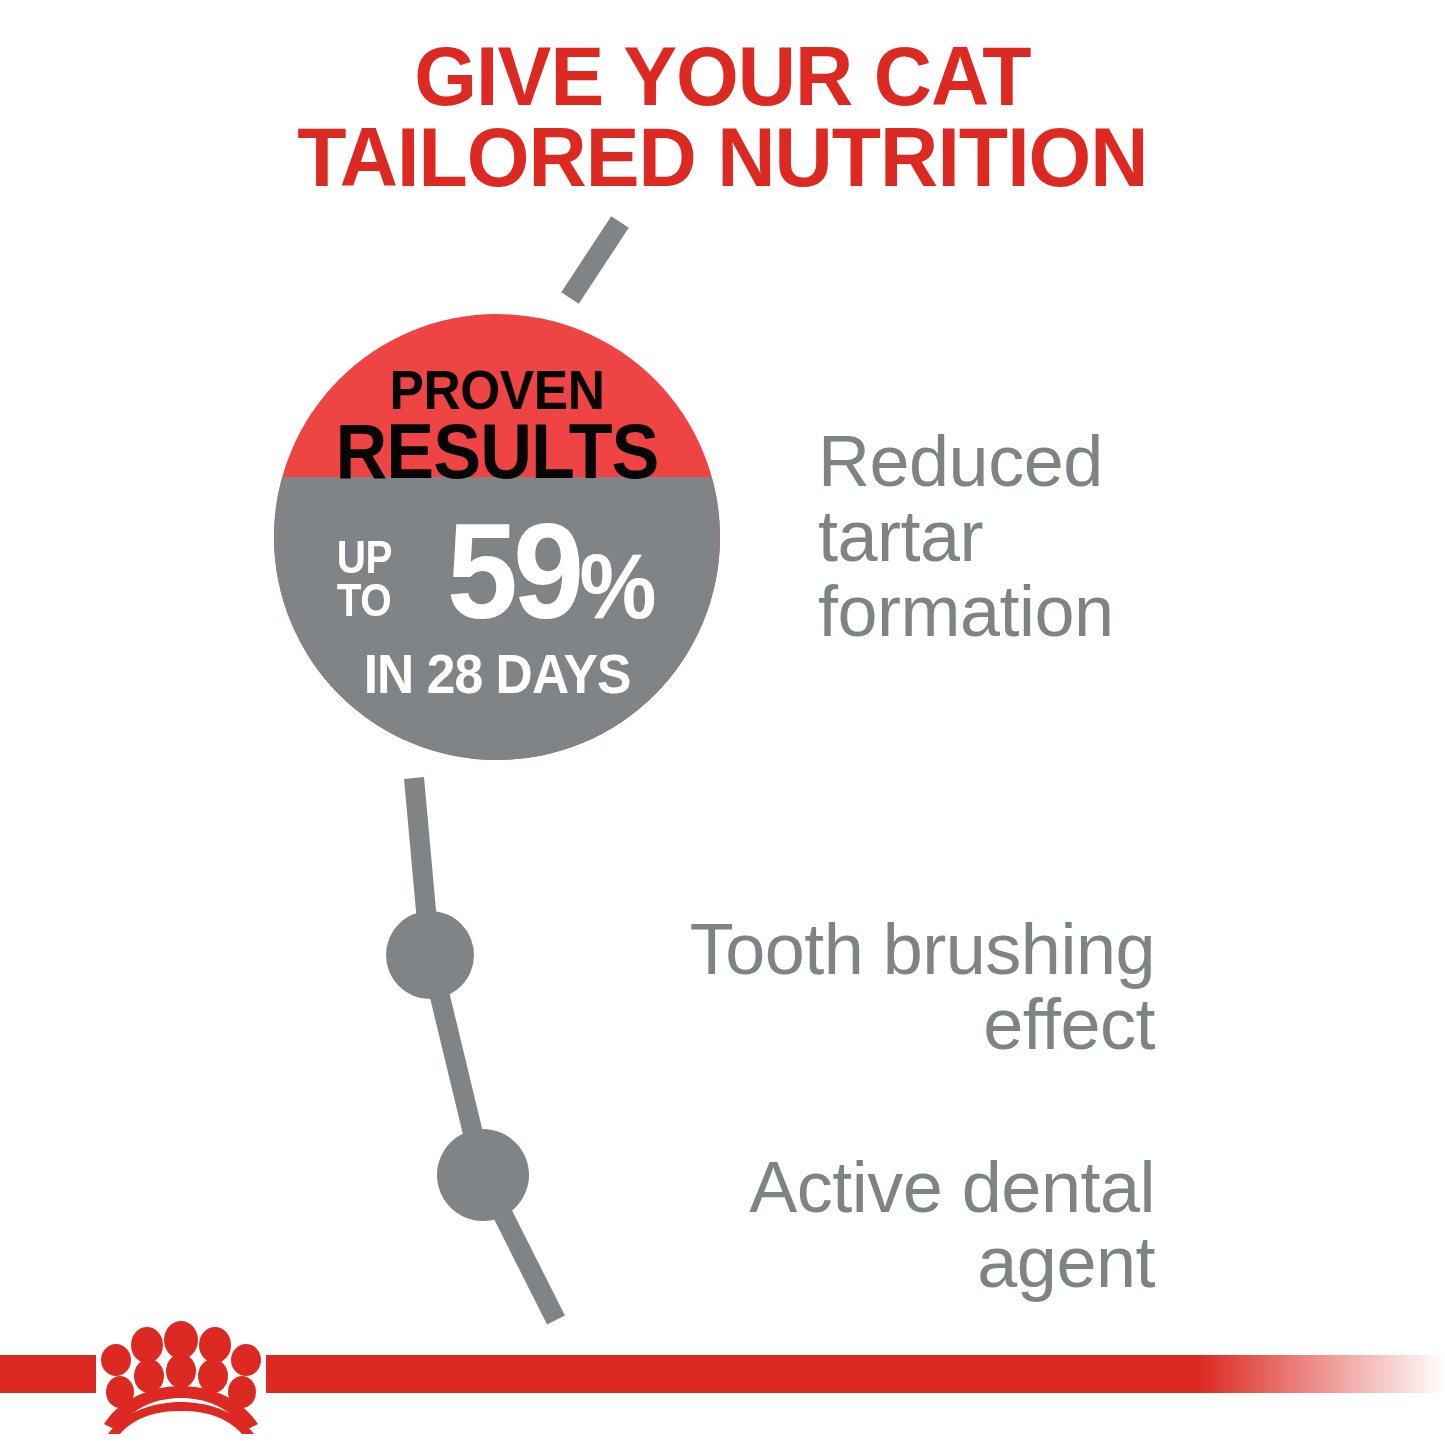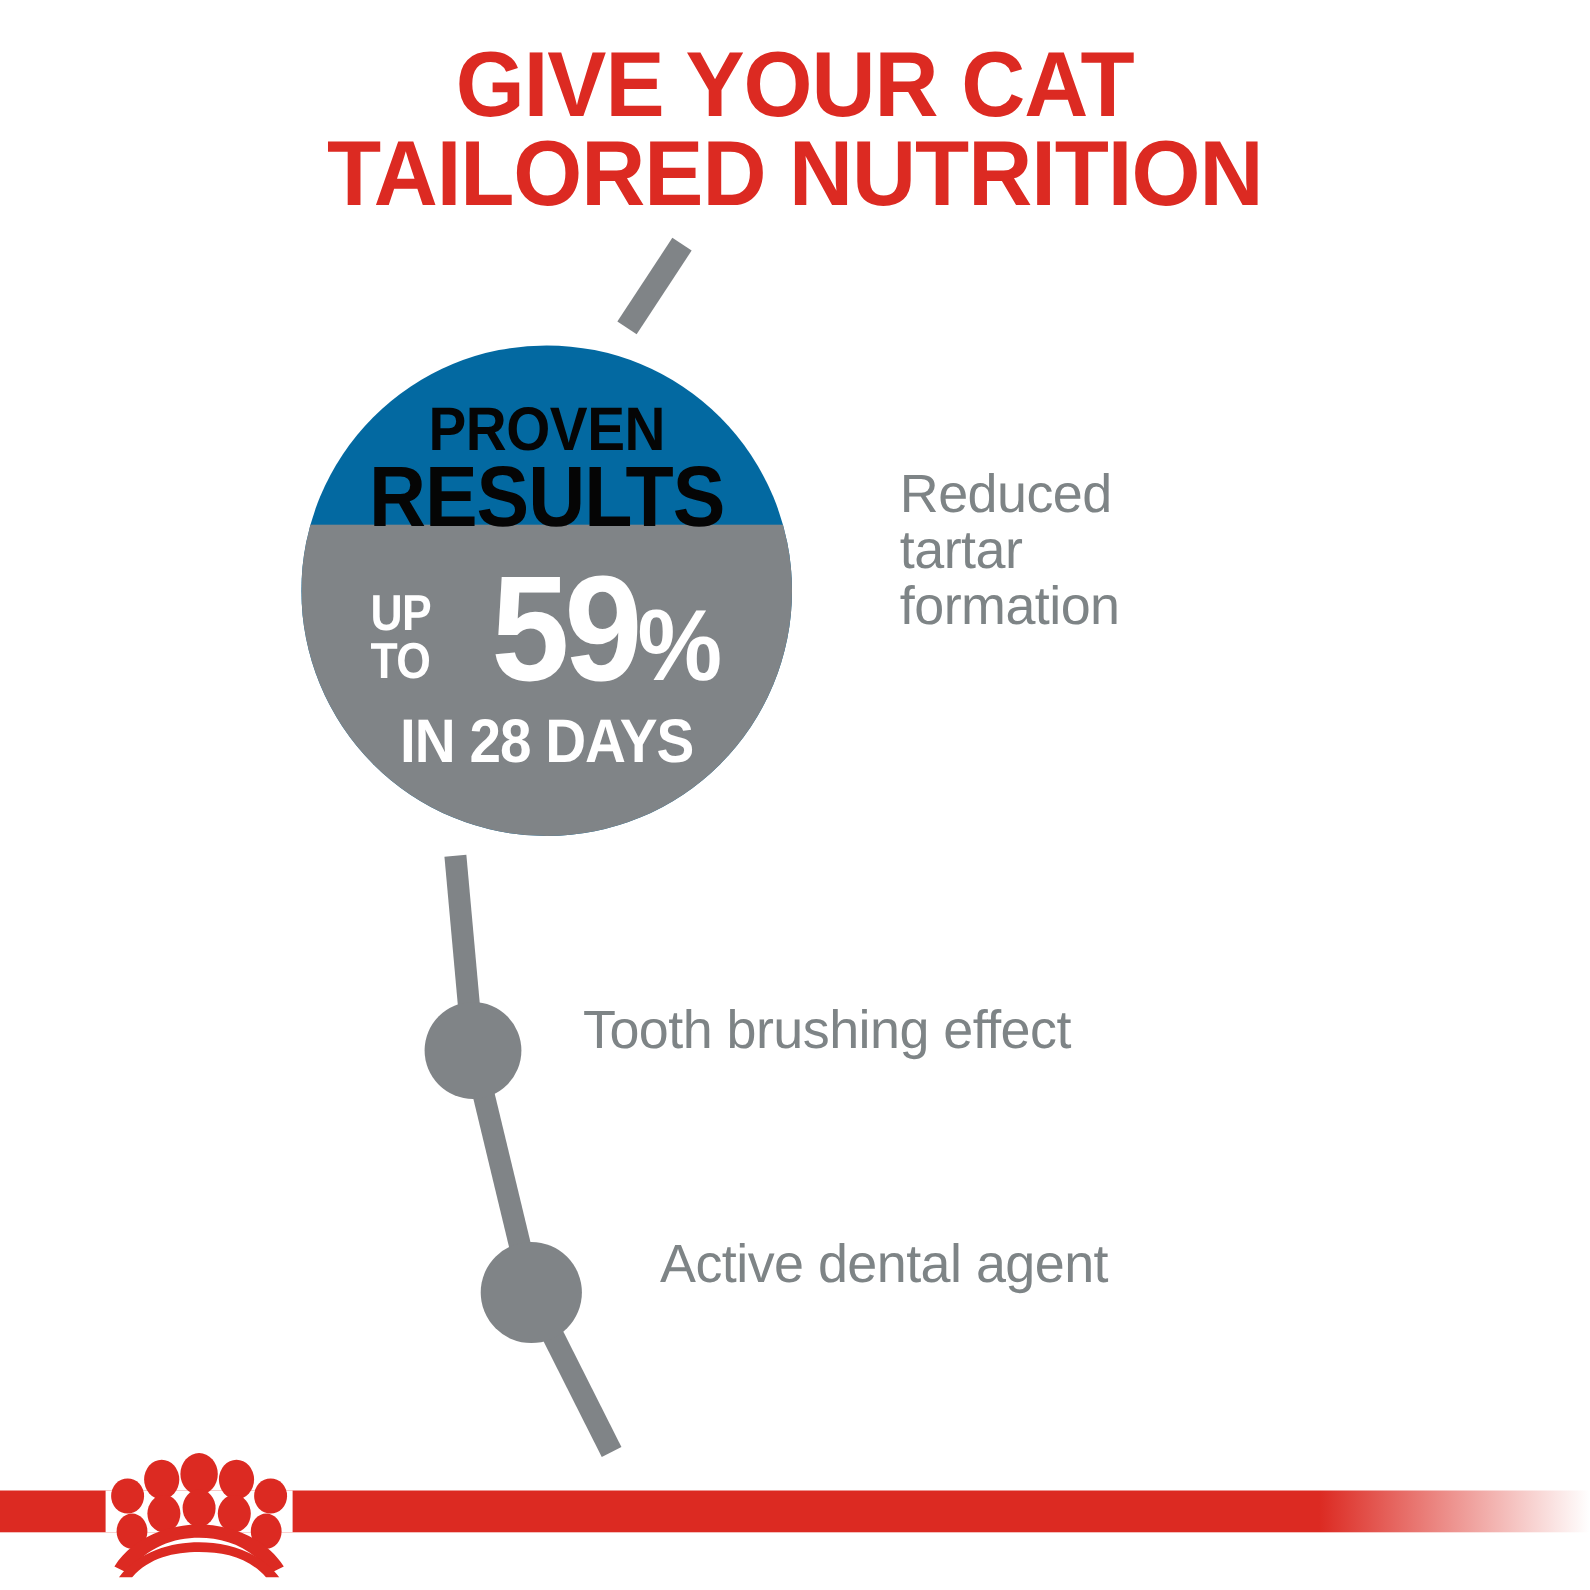--- a/index.html
+++ b/index.html
@@ -55,21 +55,21 @@
 
   
   #badge {
     position: absolute;
     left: 274px;
     top: 314px;
     width: 446px;
     height: 446px;
     border-radius: 50%;
     overflow: hidden;
-    background: #0369a1;
+    background: #ef4444;
   }
   #badge .badge-lower {
     position: absolute;
     left: 0;
     top: 36.5%;
     width: 100%;
     height: 63.5%;
     background: #808487;
   }
   #badge .badge-inner {
@@ -149,28 +149,28 @@
     letter-spacing: -1px;
     transform: scaleX(0.92);
   }
 
   
   .benefit {
     position: absolute;
     color: #7E8486;
     font-family: "Liberation Sans", sans-serif;
     font-weight: normal;
-    font-size: 49px;
+    font-size: 72px;
     line-height: 1.04;
     letter-spacing: -0.5px;
     white-space: pre-line;
   }
   #benefit-0 { left: 818px; top: 424px; }
   #benefit-1 { left: 530px; top: 912px; text-align: right; }
-  #benefit-2 { left: 600px; top: 1124px; }
+  #benefit-2 { left: 600px; top: 1150px; text-align: right; }
 
   
   #footer-bar {
     position: absolute;
     left: 0;
     top: 1355px;
     width: 1445px;
     height: 38px;
     background: linear-gradient(to right,
                 #DC2A22 0%, #DC2A22 78%, #DC2A22 83%, rgba(220,42,34,0) 100%);

